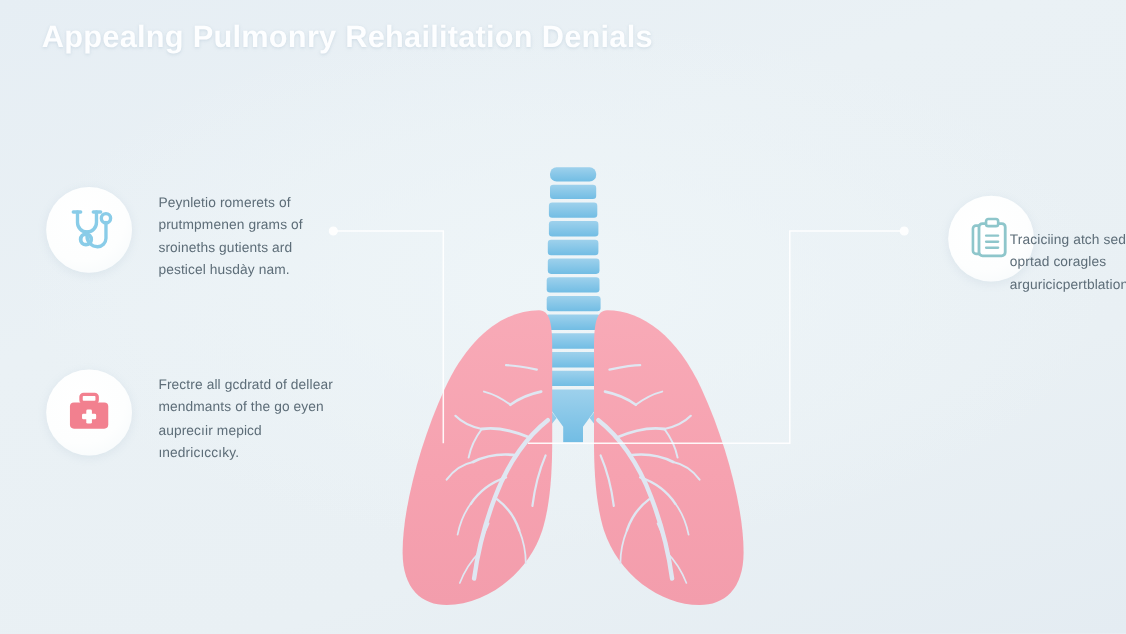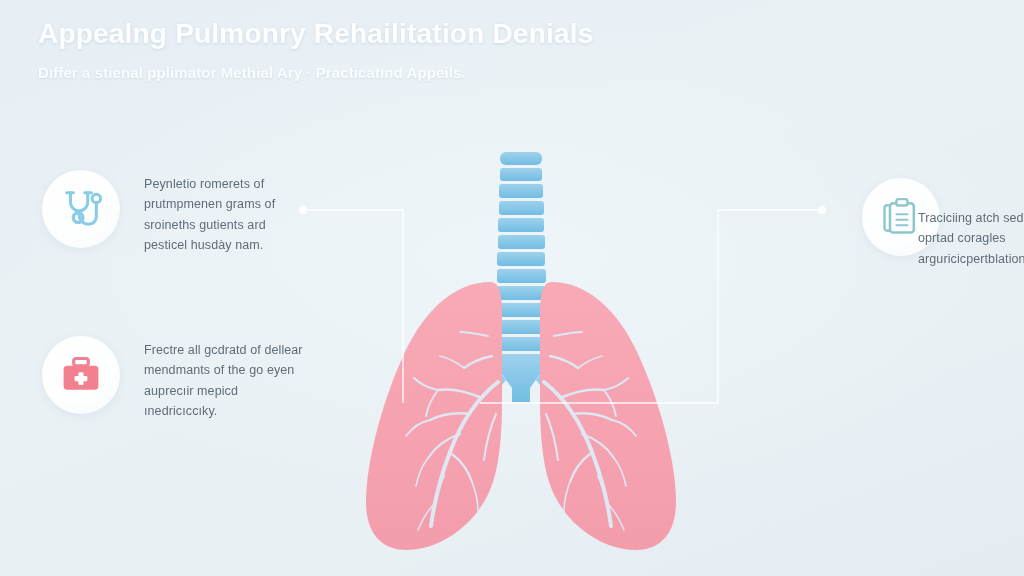--- a/index.html
+++ b/index.html
@@ -104,21 +104,20 @@
     margin-left: -22px;
   }
 </style>
 </head>
 <body>
 
 <div id="infographic">
 
   <div class="header">
     <div class="title">Appealng Pulmonry Rehailitation Denials</div>
-    <div class="subtitle">Dıffer a stienal pplimator Methial Ary · Practicatınd Appeils.</div>
   </div>
 
   <svg class="lungs" viewBox="0 0 380 430">
     <defs>
       <linearGradient id="lungGrad" x1="0" y1="0" x2="0" y2="1">
         <stop offset="0%" stop-color="#f8aab7"></stop>
         <stop offset="55%" stop-color="#f6a2b0"></stop>
         <stop offset="100%" stop-color="#f39dac"></stop>
       </linearGradient>
       <linearGradient id="tracheaGrad" x1="0" y1="0" x2="0" y2="1">

